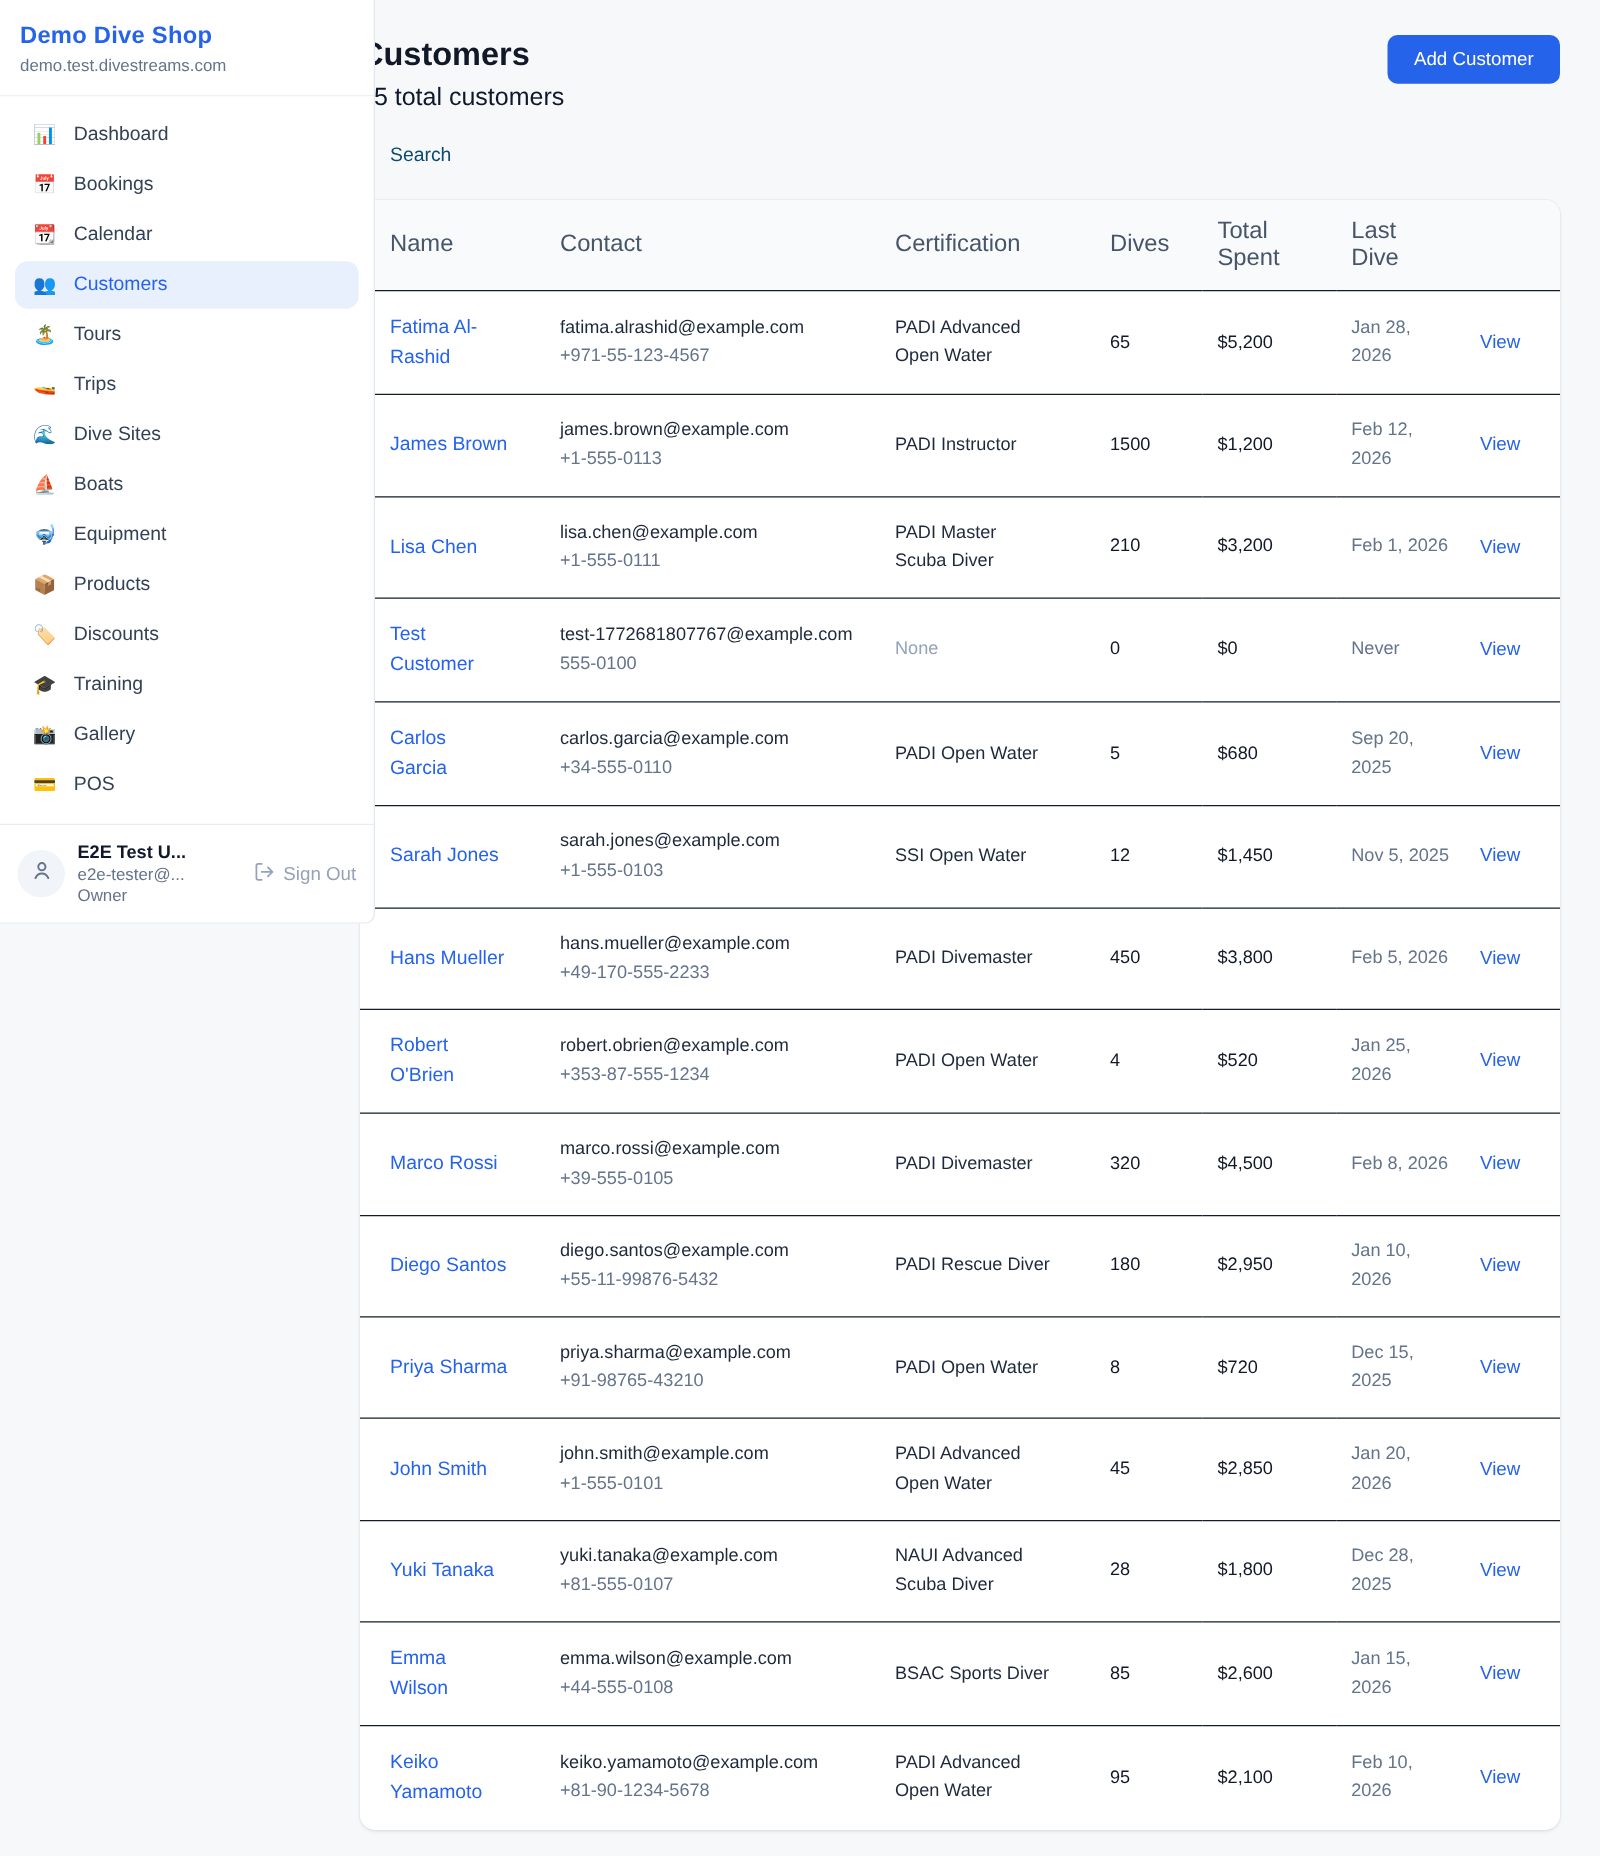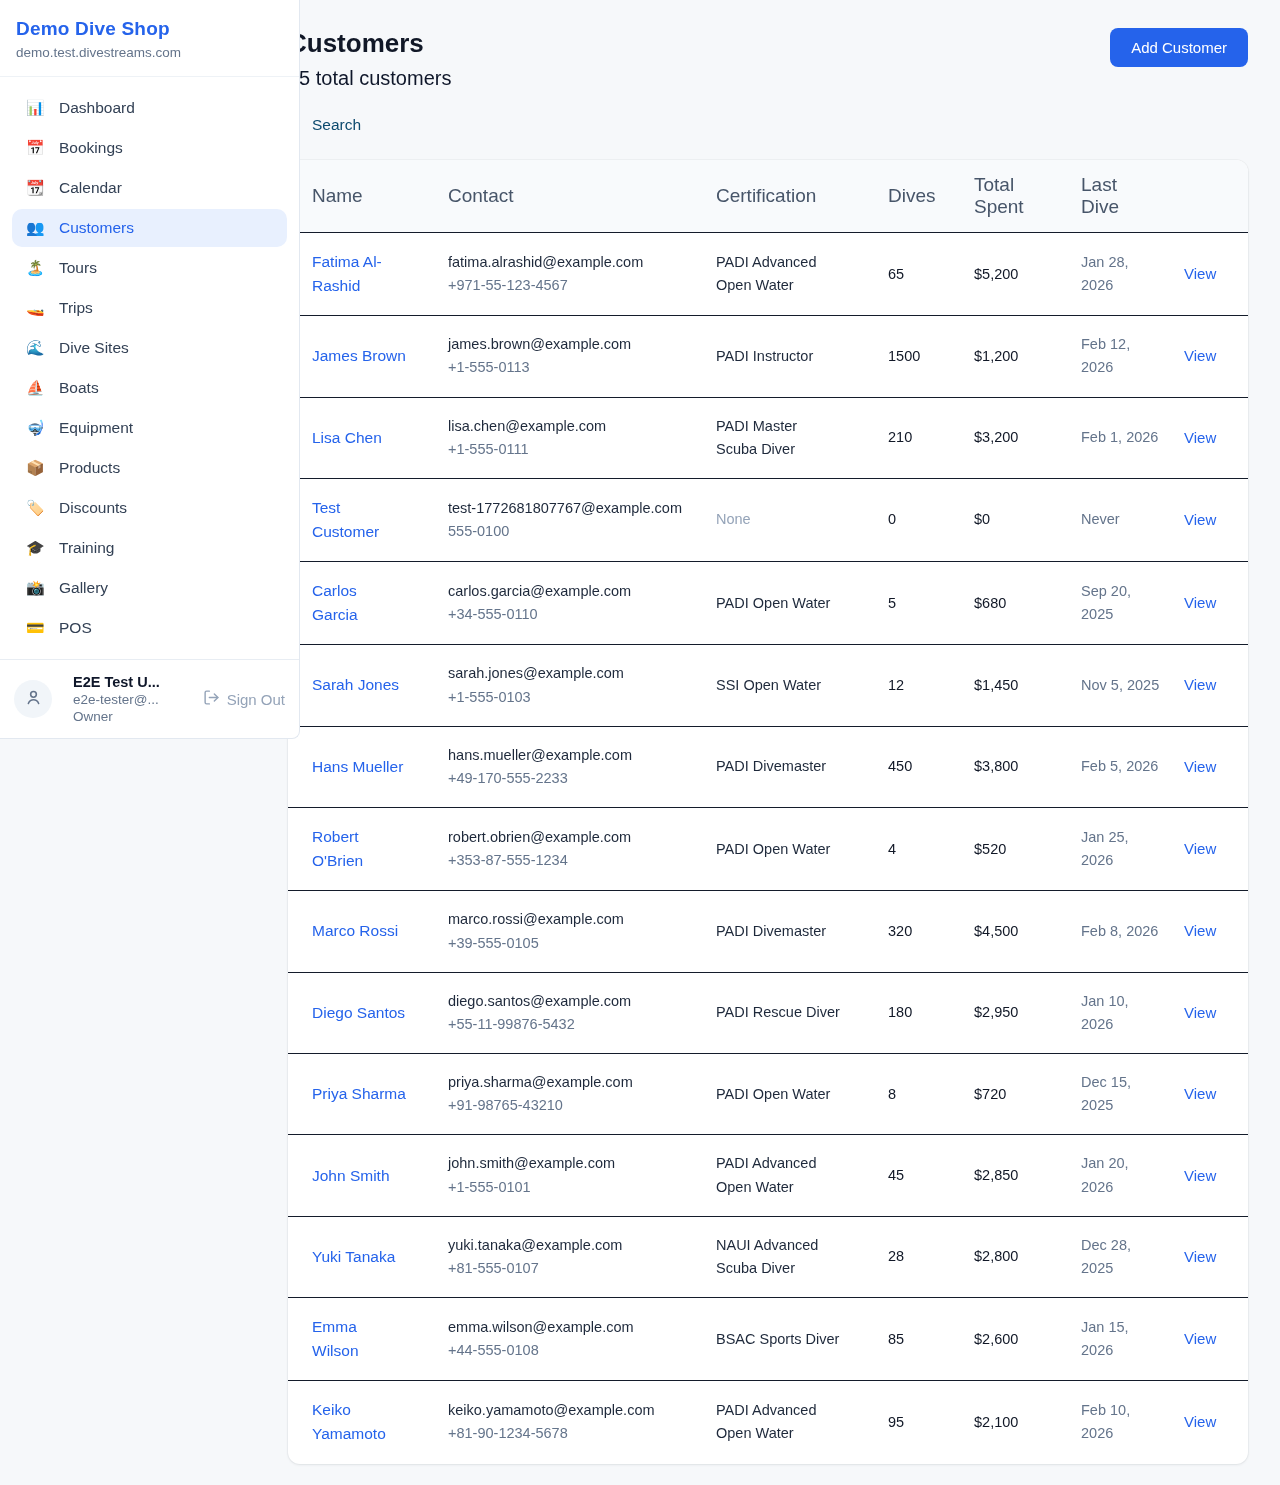--- a/index.html
+++ b/index.html
@@ -36,21 +36,21 @@
     font-size: 15.5px;
     color: #334155;
     cursor: pointer;
     margin-bottom: 2px;
   }
   .nav-item .nav-icon { width: 20px; font-size: 15px; text-align: center; flex: none; }
   .nav-item.active { background: #e8f0fe; color: #2563eb; }
   .user-box {
     border-top: 1px solid #e8edf3;
     padding: 14px 14px;
-    display: flex; align-items: center; gap: 21px;
+    display: flex; align-items: center; gap: 10px;
   }
   .avatar {
     width: 38px; height: 38px; border-radius: 50%;
     background: #f1f5f9; flex: none;
     display: flex; align-items: center; justify-content: center;
   }
   .user-meta { flex: 1 1 auto; min-width: 0; }
   .user-name { font-size: 14.5px; font-weight: bold; color: #0f172a; white-space: nowrap; }
   .user-email, .user-role { font-size: 13.5px; color: #64748b; margin-top: 2px; white-space: nowrap; }
   .signout {
@@ -406,21 +406,21 @@
       <td class="c-view"><a class="view-link">View</a></td>
     </tr>
           <tr>
       <td class="c-name"><a class="name-link">Yuki Tanaka</a></td>
       <td class="c-contact">
         <div class="cell-email">yuki.tanaka@example.com</div>
         <div class="cell-phone">+81-555-0107</div>
       </td>
       <td class="c-cert">NAUI Advanced Scuba Diver</td>
       <td class="c-dives">28</td>
-      <td class="c-spent">$2,800</td>
+      <td class="c-spent">$1,800</td>
       <td class="c-last">Dec 28, 2025</td>
       <td class="c-view"><a class="view-link">View</a></td>
     </tr>
           <tr>
       <td class="c-name"><a class="name-link">Emma Wilson</a></td>
       <td class="c-contact">
         <div class="cell-email">emma.wilson@example.com</div>
         <div class="cell-phone">+44-555-0108</div>
       </td>
       <td class="c-cert">BSAC Sports Diver</td>

